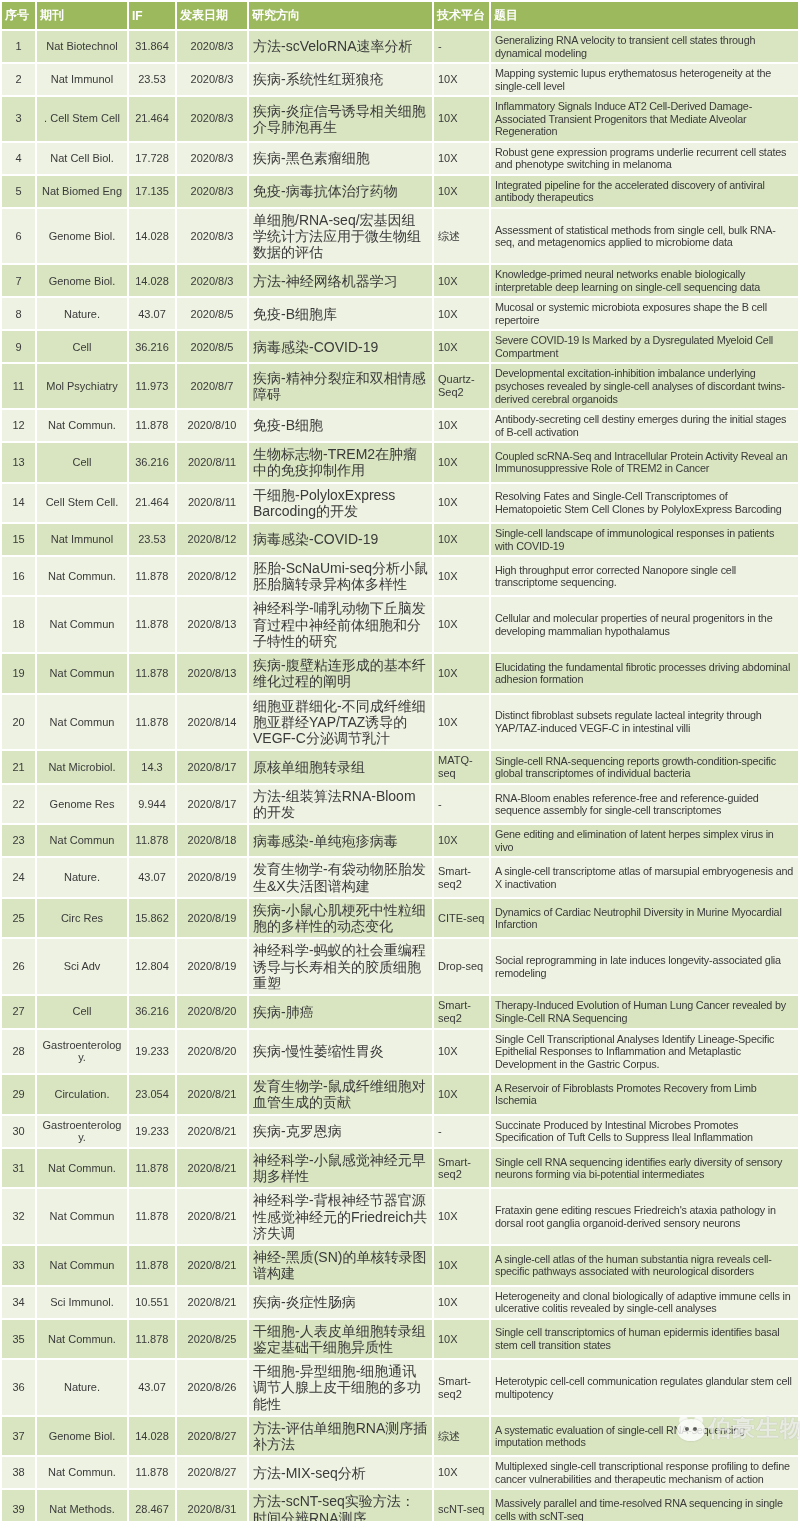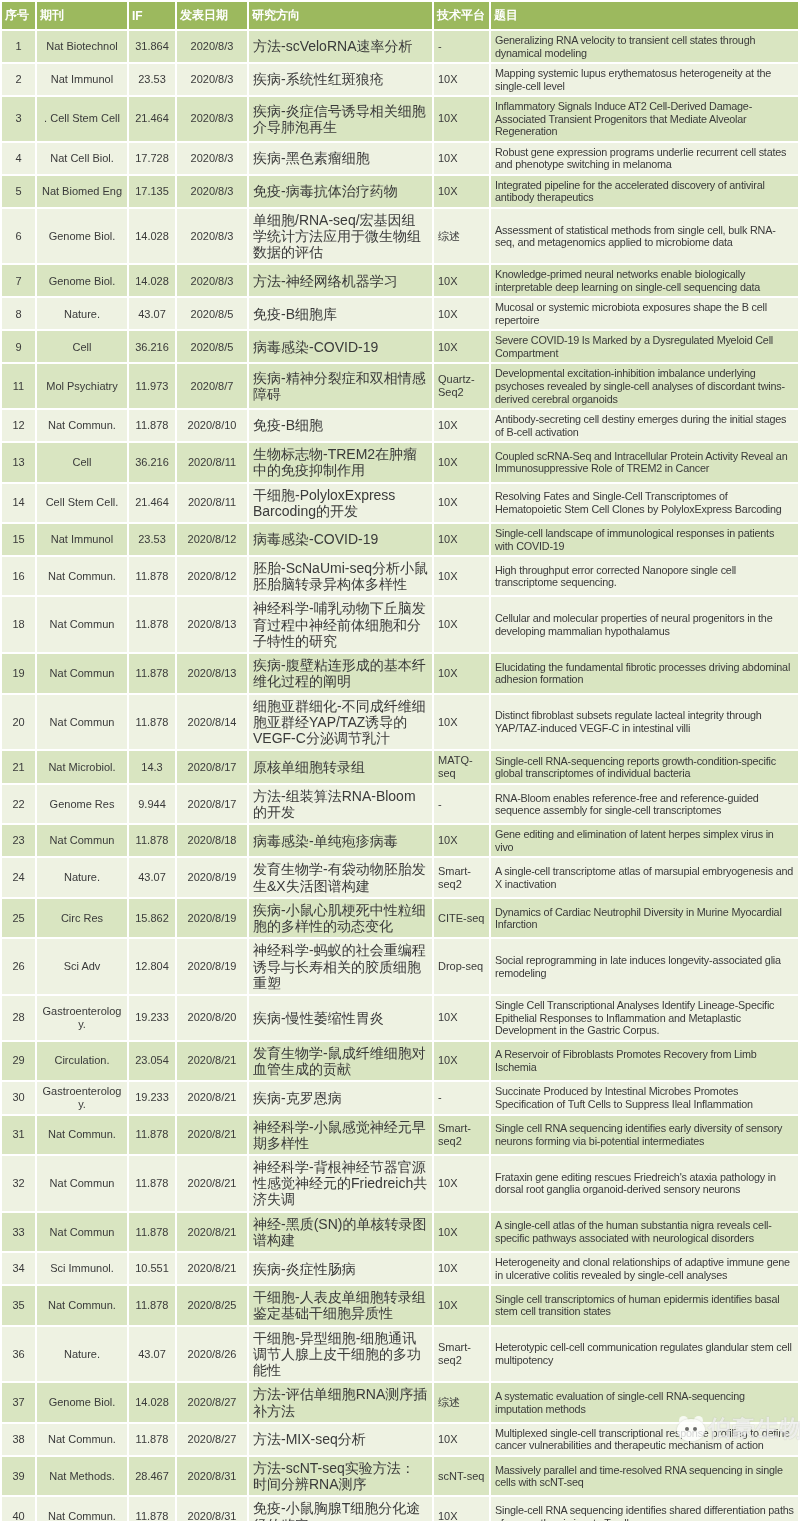--- a/index.html
+++ b/index.html
@@ -328,20 +328,29 @@
       </tr>
       <tr class="row-even">
         <td class="col-num">26</td>
         <td class="col-journal">Sci Adv</td>
         <td class="col-impact">12.804</td>
         <td class="col-date">2020/8/19</td>
         <td class="col-direction">神经科学-蚂蚁的社会重编程诱导与长寿相关的胶质细胞重塑</td>
         <td class="col-platform">Drop-seq</td>
         <td class="col-title">Social reprogramming in late induces longevity-associated glia remodeling</td>
       </tr>
+      <tr class="row-odd">
+        <td class="col-num">27</td>
+        <td class="col-journal">Cell</td>
+        <td class="col-impact">36.216</td>
+        <td class="col-date">2020/8/20</td>
+        <td class="col-direction">疾病-肺癌</td>
+        <td class="col-platform">Smart-seq2</td>
+        <td class="col-title">Therapy-Induced Evolution of Human Lung Cancer revealed by Single-Cell RNA Sequencing</td>
+      </tr>
       <tr class="row-even">
         <td class="col-num">28</td>
         <td class="col-journal">Gastroenterology.</td>
         <td class="col-impact">19.233</td>
         <td class="col-date">2020/8/20</td>
         <td class="col-direction">疾病-慢性萎缩性胃炎</td>
         <td class="col-platform">10X</td>
         <td class="col-title">Single Cell Transcriptional Analyses Identify Lineage-Specific Epithelial Responses to Inflammation and Metaplastic Development in the Gastric Corpus.</td>
       </tr>
       <tr class="row-odd">
@@ -389,21 +398,21 @@
         <td class="col-platform">10X</td>
         <td class="col-title">A single-cell atlas of the human substantia nigra reveals cell-specific pathways associated with neurological disorders</td>
       </tr>
       <tr class="row-even">
         <td class="col-num">34</td>
         <td class="col-journal">Sci Immunol.</td>
         <td class="col-impact">10.551</td>
         <td class="col-date">2020/8/21</td>
         <td class="col-direction">疾病-炎症性肠病</td>
         <td class="col-platform">10X</td>
-        <td class="col-title">Heterogeneity and clonal relationships of adaptive immune gene in ulcerative colitis revealed by single-cell analyses</td>
+        <td class="col-title">Heterogeneity and clonal biologically of adaptive immune cells in ulcerative colitis revealed by single-cell analyses</td>
       </tr>
       <tr class="row-odd">
         <td class="col-num">35</td>
         <td class="col-journal">Nat Commun.</td>
         <td class="col-impact">11.878</td>
         <td class="col-date">2020/8/25</td>
         <td class="col-direction">干细胞-人表皮单细胞转录组鉴定基础干细胞异质性</td>
         <td class="col-platform">10X</td>
         <td class="col-title">Single cell transcriptomics of human epidermis identifies basal stem cell transition states</td>
       </tr>

